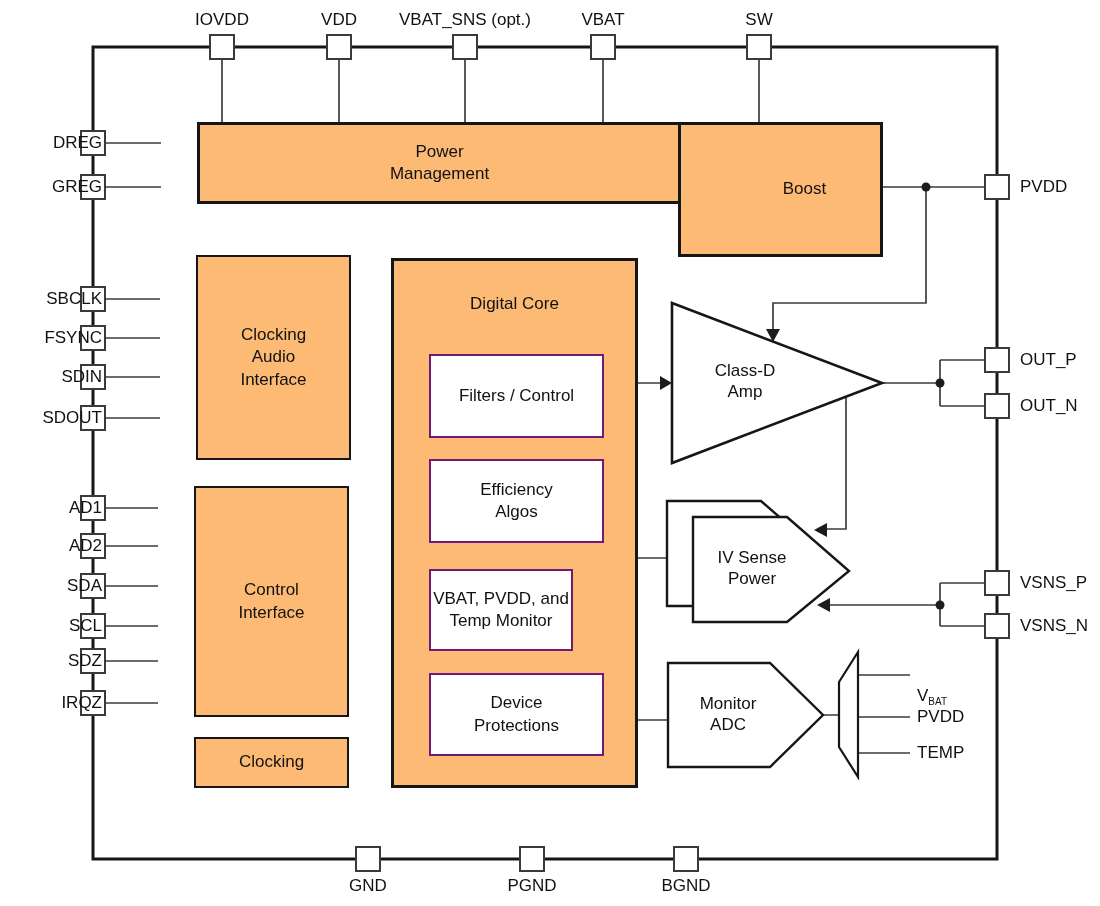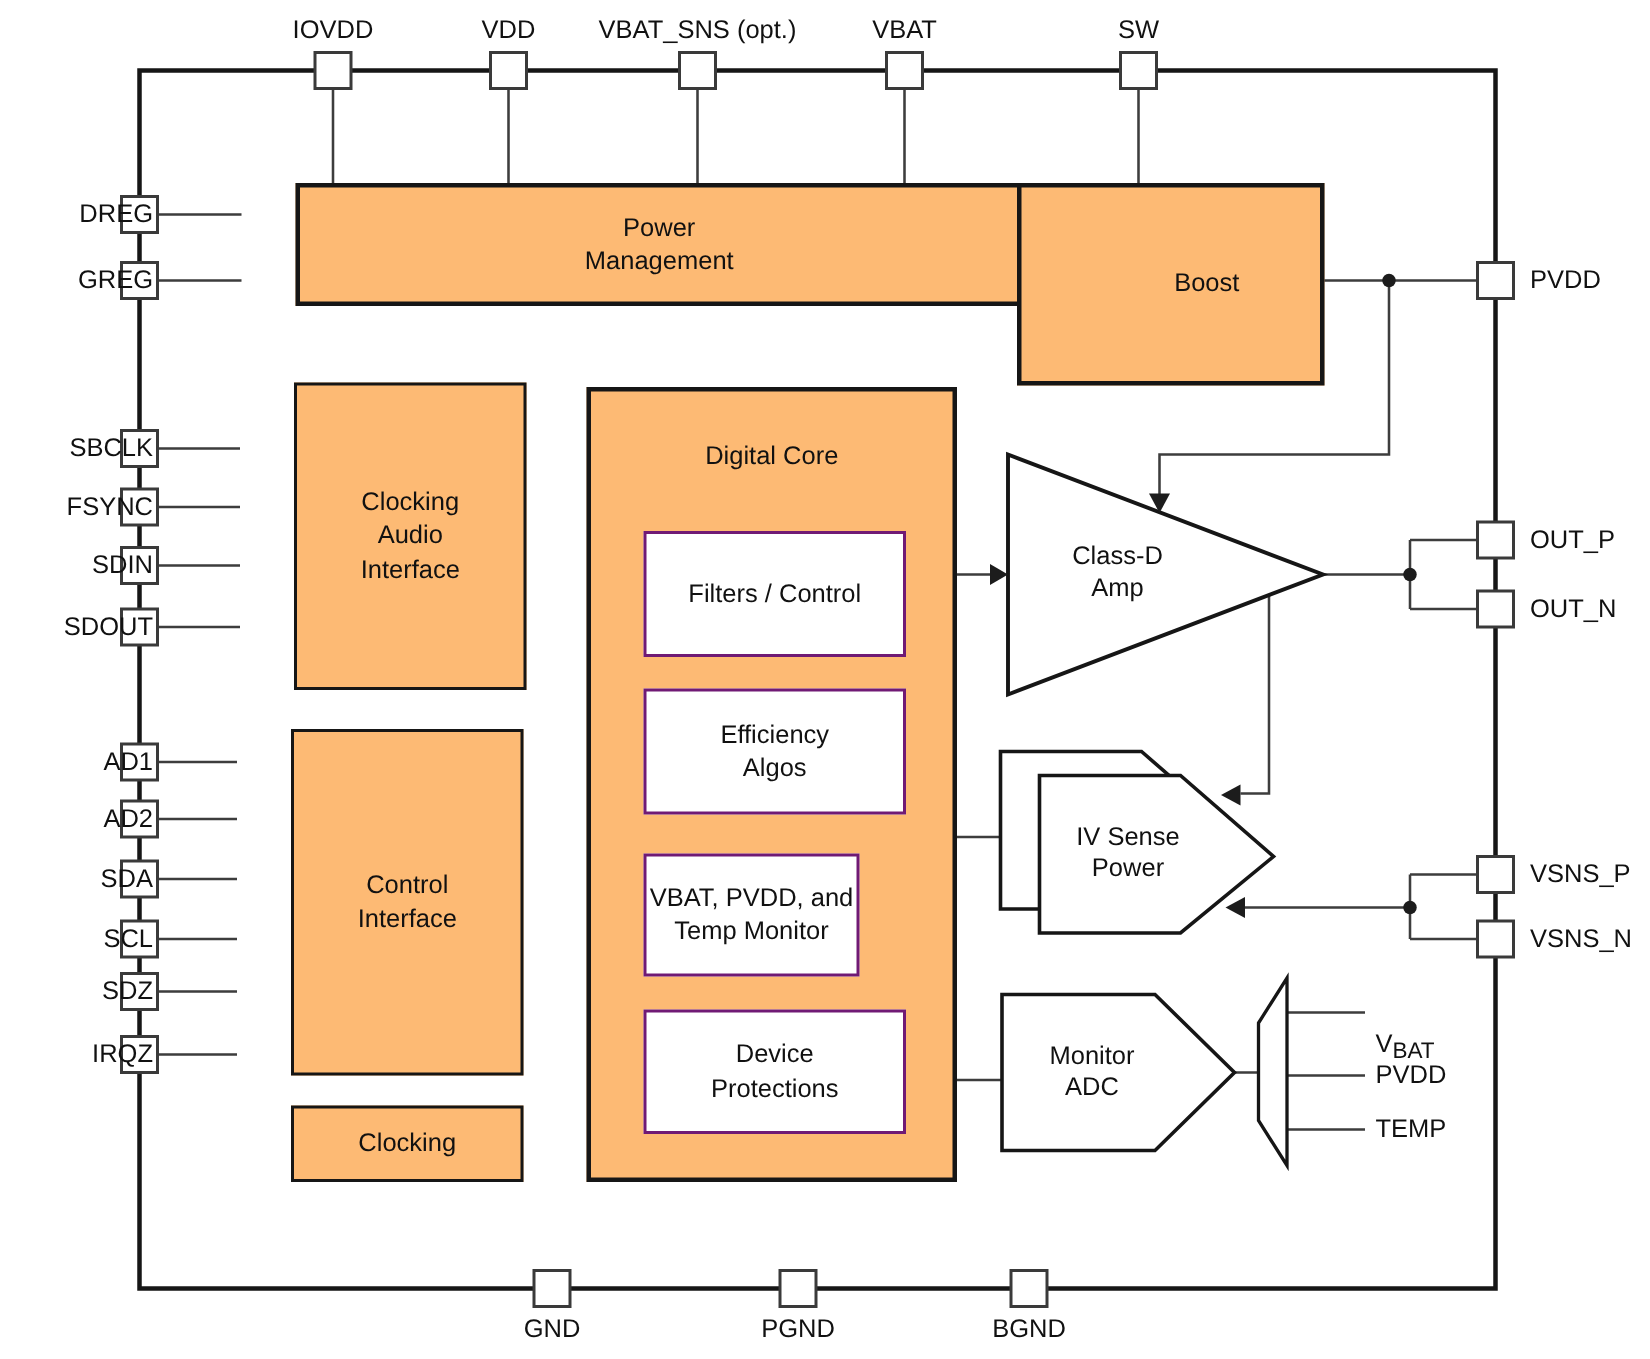--- a/index.html
+++ b/index.html
@@ -12,21 +12,21 @@
   .thin{border-width:2.5px;}
   .sub{position:absolute;box-sizing:border-box;background:#fff;border:2px solid #701a75;
        display:flex;align-items:center;justify-content:center;text-align:center;
        font-size:17px;line-height:1.3;white-space:pre-line;}
   .lbl{position:absolute;font-size:17px;line-height:1.25;white-space:pre-line;z-index:3;}
   .ctr{text-align:center;}
   .rgt{text-align:right;padding-left:28px;}
   .shape-lbl{position:absolute;font-size:17px;line-height:1.25;text-align:center;
              white-space:pre-line;z-index:3;}
   .dc-title{position:absolute;left:0;right:0;top:32px;text-align:center;font-size:17px;}
-  sub{font-size:15px;}
+  sub{font-size:10px;}
 </style>
 </head>
 <body>
 
 <div id="stage">
 
   <svg width="1100" height="906" viewBox="0 0 1100 906">
 
     <rect x="93" y="47" width="904" height="812" fill="none" stroke="#161616" stroke-width="3"></rect>
 

